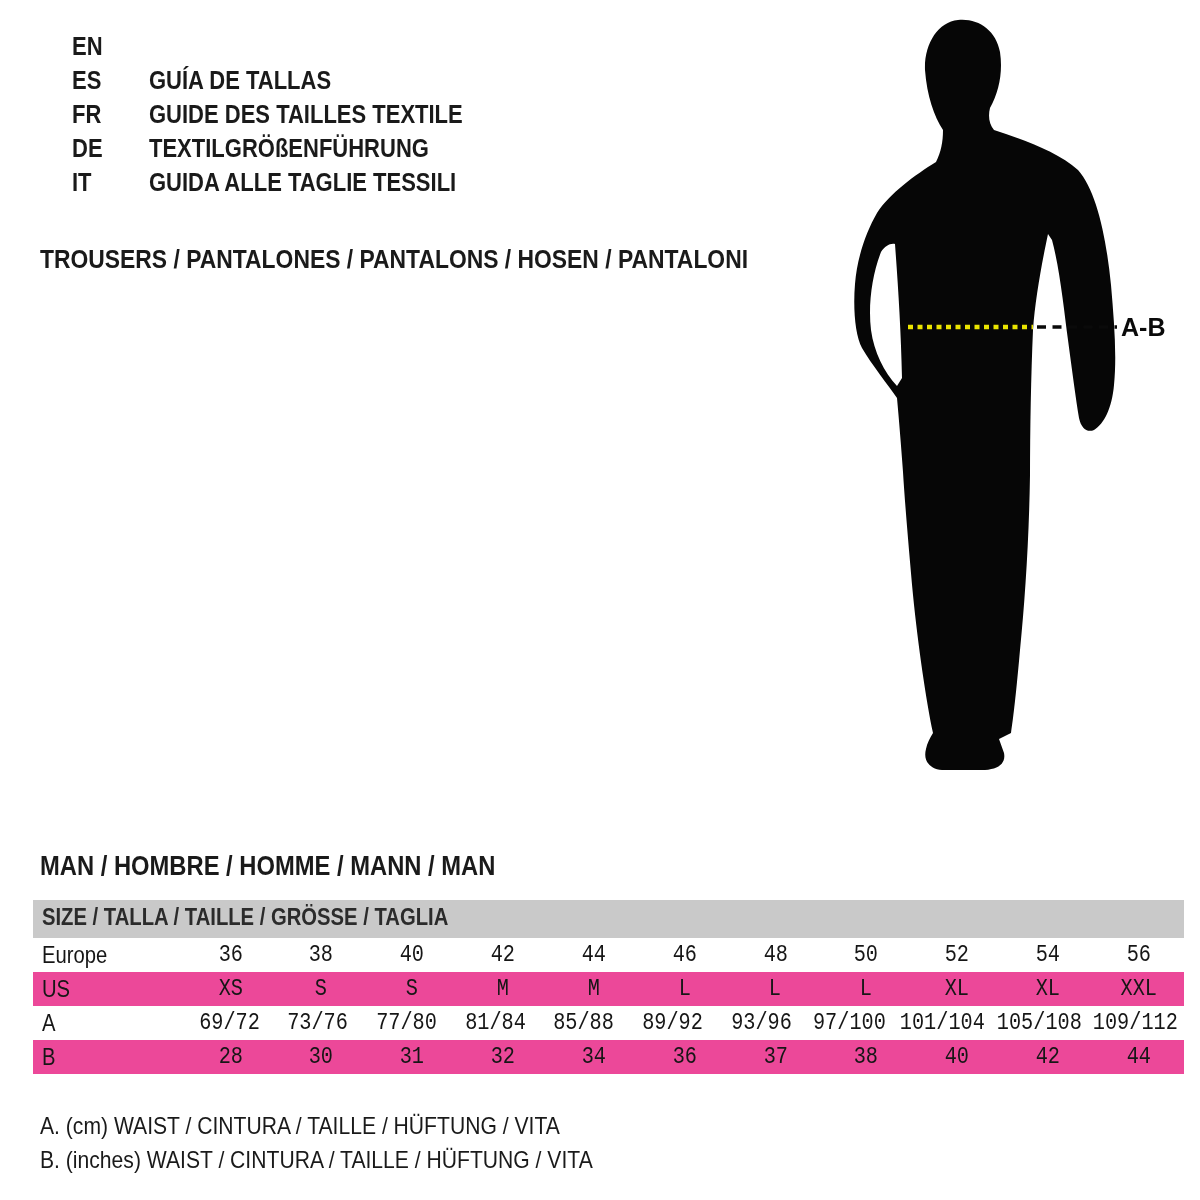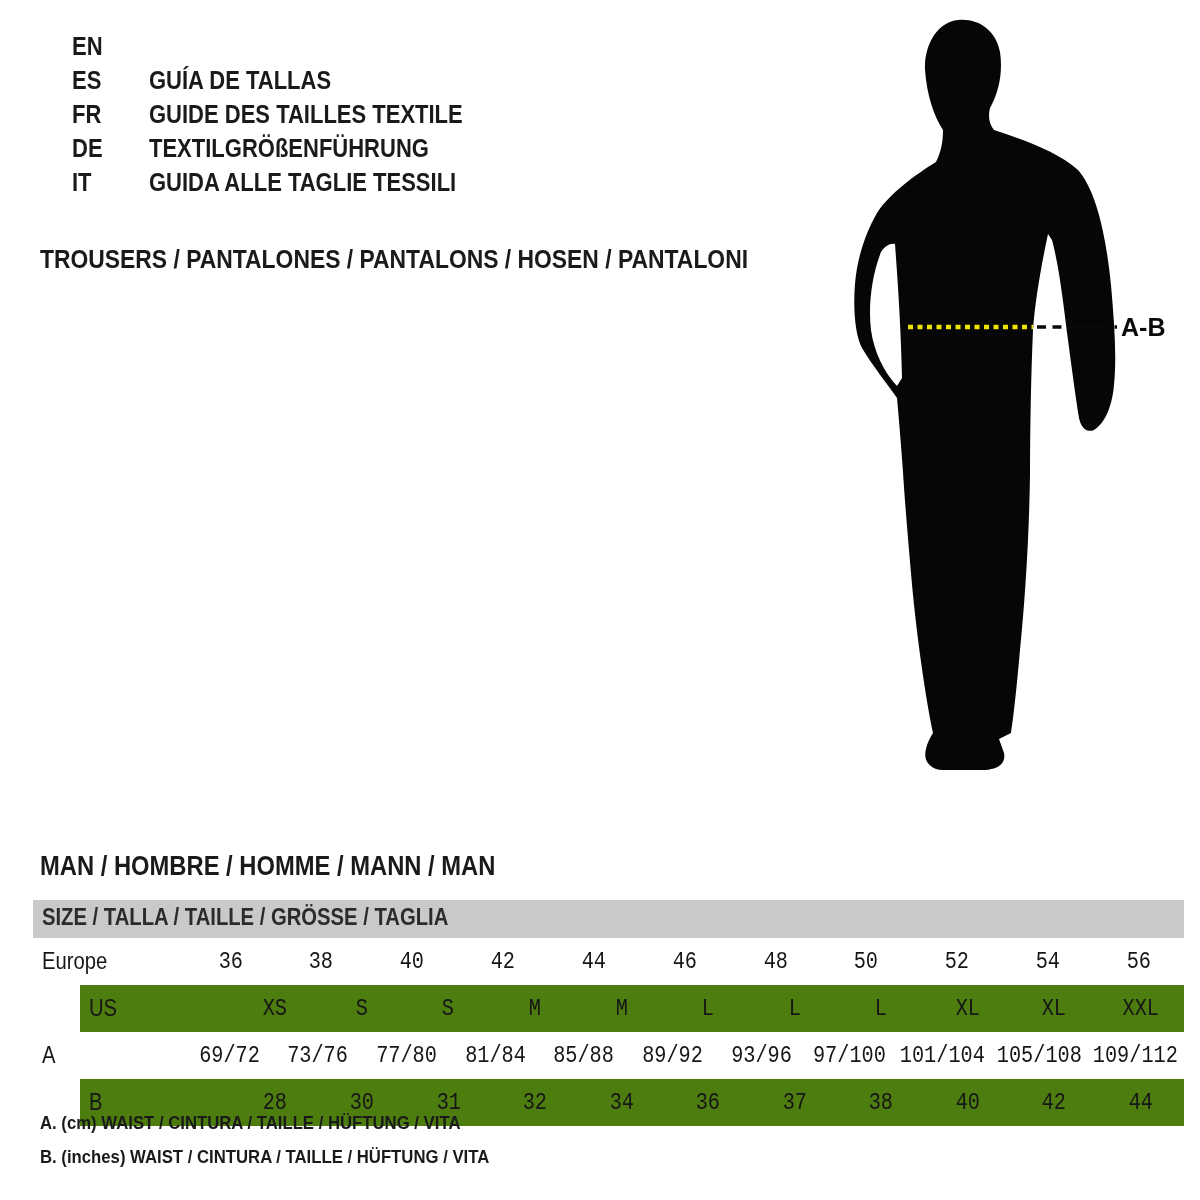--- a/index.html
+++ b/index.html
@@ -25,28 +25,28 @@
   .figure-wrap svg{overflow:visible;}
 
   
   .size-table{position:absolute;left:33px;top:900px;width:1151px;}
   .size-table-header{
     height:38px;line-height:35px;background:#c9c9c9;color:#2b2b2b;
     font-size:23px;font-weight:700;padding-left:9px;box-sizing:border-box;
   }
   .size-row{
     display:grid;grid-template-columns:152px repeat(11,1fr);
-    height:47px;align-items:center;font-size:23px;font-weight:400;color:#161616;
+    height:34px;align-items:center;font-size:23px;font-weight:400;color:#161616;
   }
-  .size-row.alt{background:#4d7c0f;margin-left:47px;}
+  .size-row.alt{background:#ec4899;}
   .size-row .row-label{padding-left:9px;text-align:left;}
   .size-row .cell{text-align:center;font-family:Liberation Mono, monospace;}
 
   
-  .footnote{position:absolute;left:40px;font-size:19px;font-weight:700;}
+  .footnote{position:absolute;left:40px;font-size:24px;font-weight:400;}
   .footnote-a{top:1112px;}
   .footnote-b{top:1146px;}
 </style>
 </head>
 <body>
 
 <div class="lang-block">
   <div class="lang-row">
     <span class="lang-code"><span class="cond">EN</span></span>
   </div>

